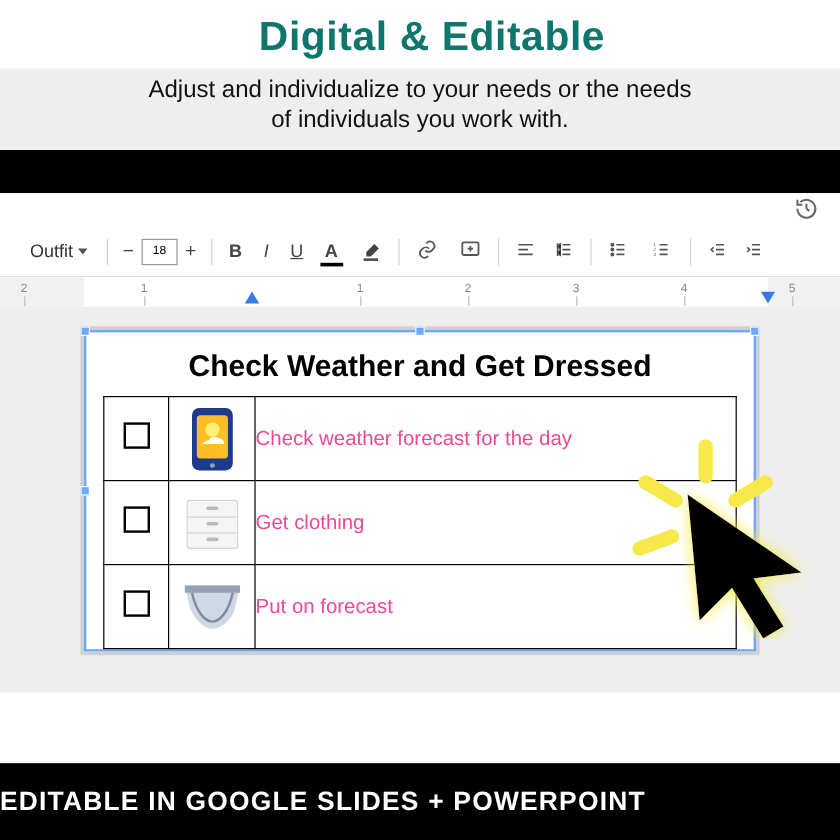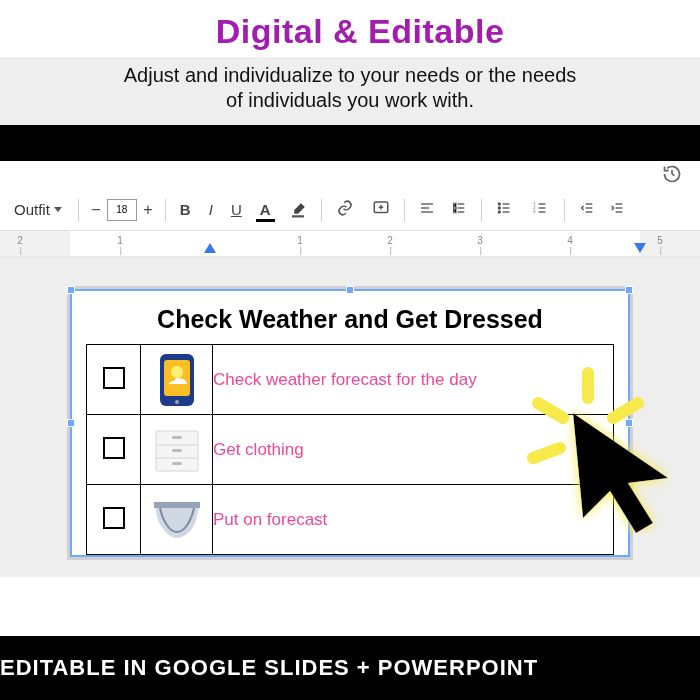--- a/index.html
+++ b/index.html
@@ -15,21 +15,21 @@
 
   
   .promo-top {
     padding: 6px 0 0 0;
     text-align: center;
   }
   .promo-title {
     font-size: 34px;
     font-weight: 900;
     letter-spacing: 0.5px;
-    color: #a21caf;
+    color: #0f766e;
     margin: 6px 0 6px 0;
     padding-left: 20px;
   }
   .promo-sub-wrap {
     background: #eeeeee;
     padding: 6px 40px 12px 40px;
   }
   .promo-sub {
     font-size: 20px;
     color: #111;
@@ -52,21 +52,21 @@
     justify-content: flex-end;
     align-items: center;
     padding-right: 18px;
   }
   .history-icon { color: #555; }
 
   .toolbar {
     display: flex;
     align-items: center;
     gap: 10px;
-    padding: 2px 6px 4px 8px;
+    padding: 2px 6px 4px 19px;
     border-bottom: 1px solid #e0e0e0;
     height: 40px;
     position: relative;
     font-size: 15px;
     color: #333;
   }
   .tb-sep { width: 1px; height: 22px; background: #d0d0d0; }
   .tb-dd {
     display: flex;
     align-items: center;
@@ -159,21 +159,21 @@
   .grey-zone {
     position:absolute;
     top:0;bottom:0;
     background:#f1f1f1;
   }
 
   
   .canvas-area {
     background:#eeeeee;
     height: 320px;
-    padding-top: 32px;
+    padding-top: 18px;
     position: relative;
     overflow: hidden;
   }
   .page {
     margin: 0 auto;
     width: 560px;
     background:#fff;
     border:2px solid #6aa9ff;
     outline:3px solid #d0d0d0;
     padding: 8px 14px 0 14px;

